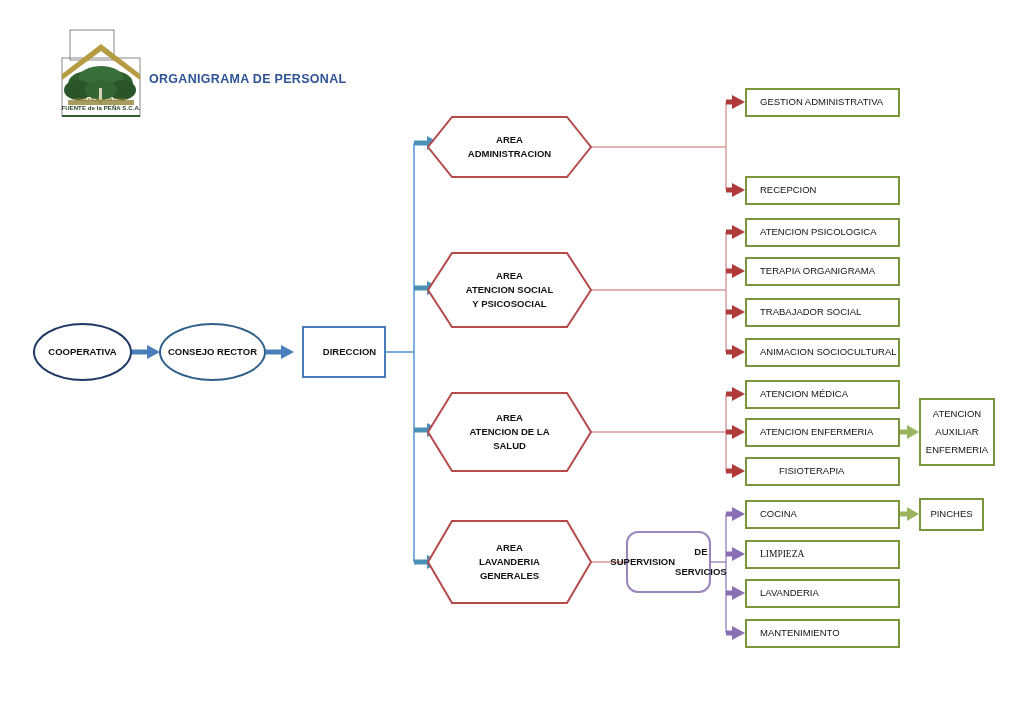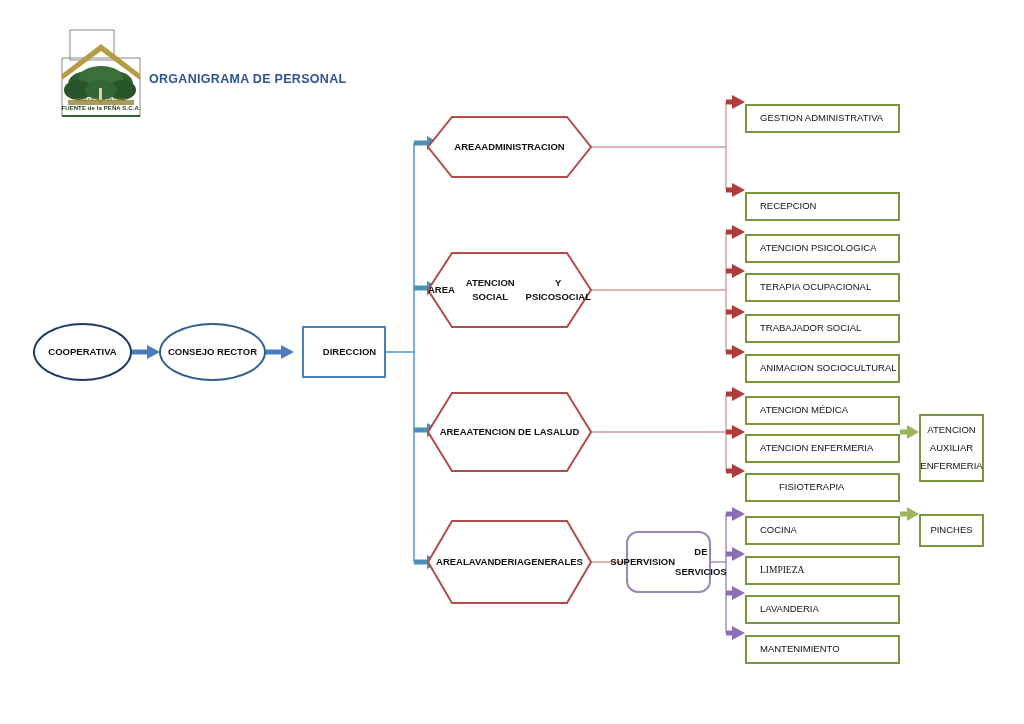--- a/index.html
+++ b/index.html
@@ -109,37 +109,36 @@
   }
   .hex-label {
     position: absolute;
     left: 0;
     top: 0;
     width: 100%;
     height: 100%;
     display: flex;
     align-items: center;
     justify-content: center;
-    flex-direction: row;
+    flex-direction: column;
     font-size: 9.5px;
     font-weight: bold;
     color: #111;
     text-align: center;
     line-height: 1.5;
   }
 
   
   .green-box {
     border: 2px solid #79963c;
     background: #ffffff;
     font-size: 9.5px;
     color: #111;
     justify-content: flex-start;
     padding-left: 13px;
-    margin-top: 16px;
   }
   .green-box.center {
     justify-content: center;
     padding-left: 0;
     flex-direction: column;
     line-height: 1.9;
   }
 
   
   .round-purple {
@@ -351,39 +350,39 @@
     <span>GESTION ADMINISTRATIVA</span>
   </div>
   <div class="node green-box" style="left:745px; top:176px; width:155px; height:29px;">
     <span>RECEPCION</span>
   </div>
 
   <div class="node green-box" style="left:745px; top:218px; width:155px; height:29px;">
     <span>ATENCION PSICOLOGICA</span>
   </div>
   <div class="node green-box" style="left:745px; top:257px; width:155px; height:29px;">
-    <span>TERAPIA OCUPACIONAL</span>
+    <span>TERAPIA ORGANIGRAMA</span>
   </div>
   <div class="node green-box" style="left:745px; top:298px; width:155px; height:29px;">
     <span>TRABAJADOR SOCIAL</span>
   </div>
   <div class="node green-box" style="left:745px; top:338px; width:155px; height:29px;">
     <span>ANIMACION SOCIOCULTURAL</span>
   </div>
 
   <div class="node green-box" style="left:745px; top:380px; width:155px; height:29px;">
     <span>ATENCION MÉDICA</span>
   </div>
   <div class="node green-box" style="left:745px; top:418px; width:155px; height:29px;">
     <span>ATENCION ENFERMERIA</span>
   </div>
   <div class="node green-box" style="left:745px; top:457px; width:155px; height:29px;padding-left:32px;">
     <span>FISIOTERAPIA</span>
   </div>
-  <div class="node green-box center" style="left:919px; top:398px; width:65px; height:68px;">
+  <div class="node green-box center" style="left:919px; top:398px; width:76px; height:68px;">
     <span>ATENCION</span>
     <span>AUXILIAR</span>
     <span>ENFERMERIA</span>
   </div>
 
   <div class="node green-box" style="left:745px; top:500px; width:155px; height:29px;">
     <span>COCINA</span>
   </div>
   <div class="node green-box" style="left:745px; top:540px; width:155px; height:29px;font-family:Liberation Serif, serif;">
     <span>LIMPIEZA</span>

